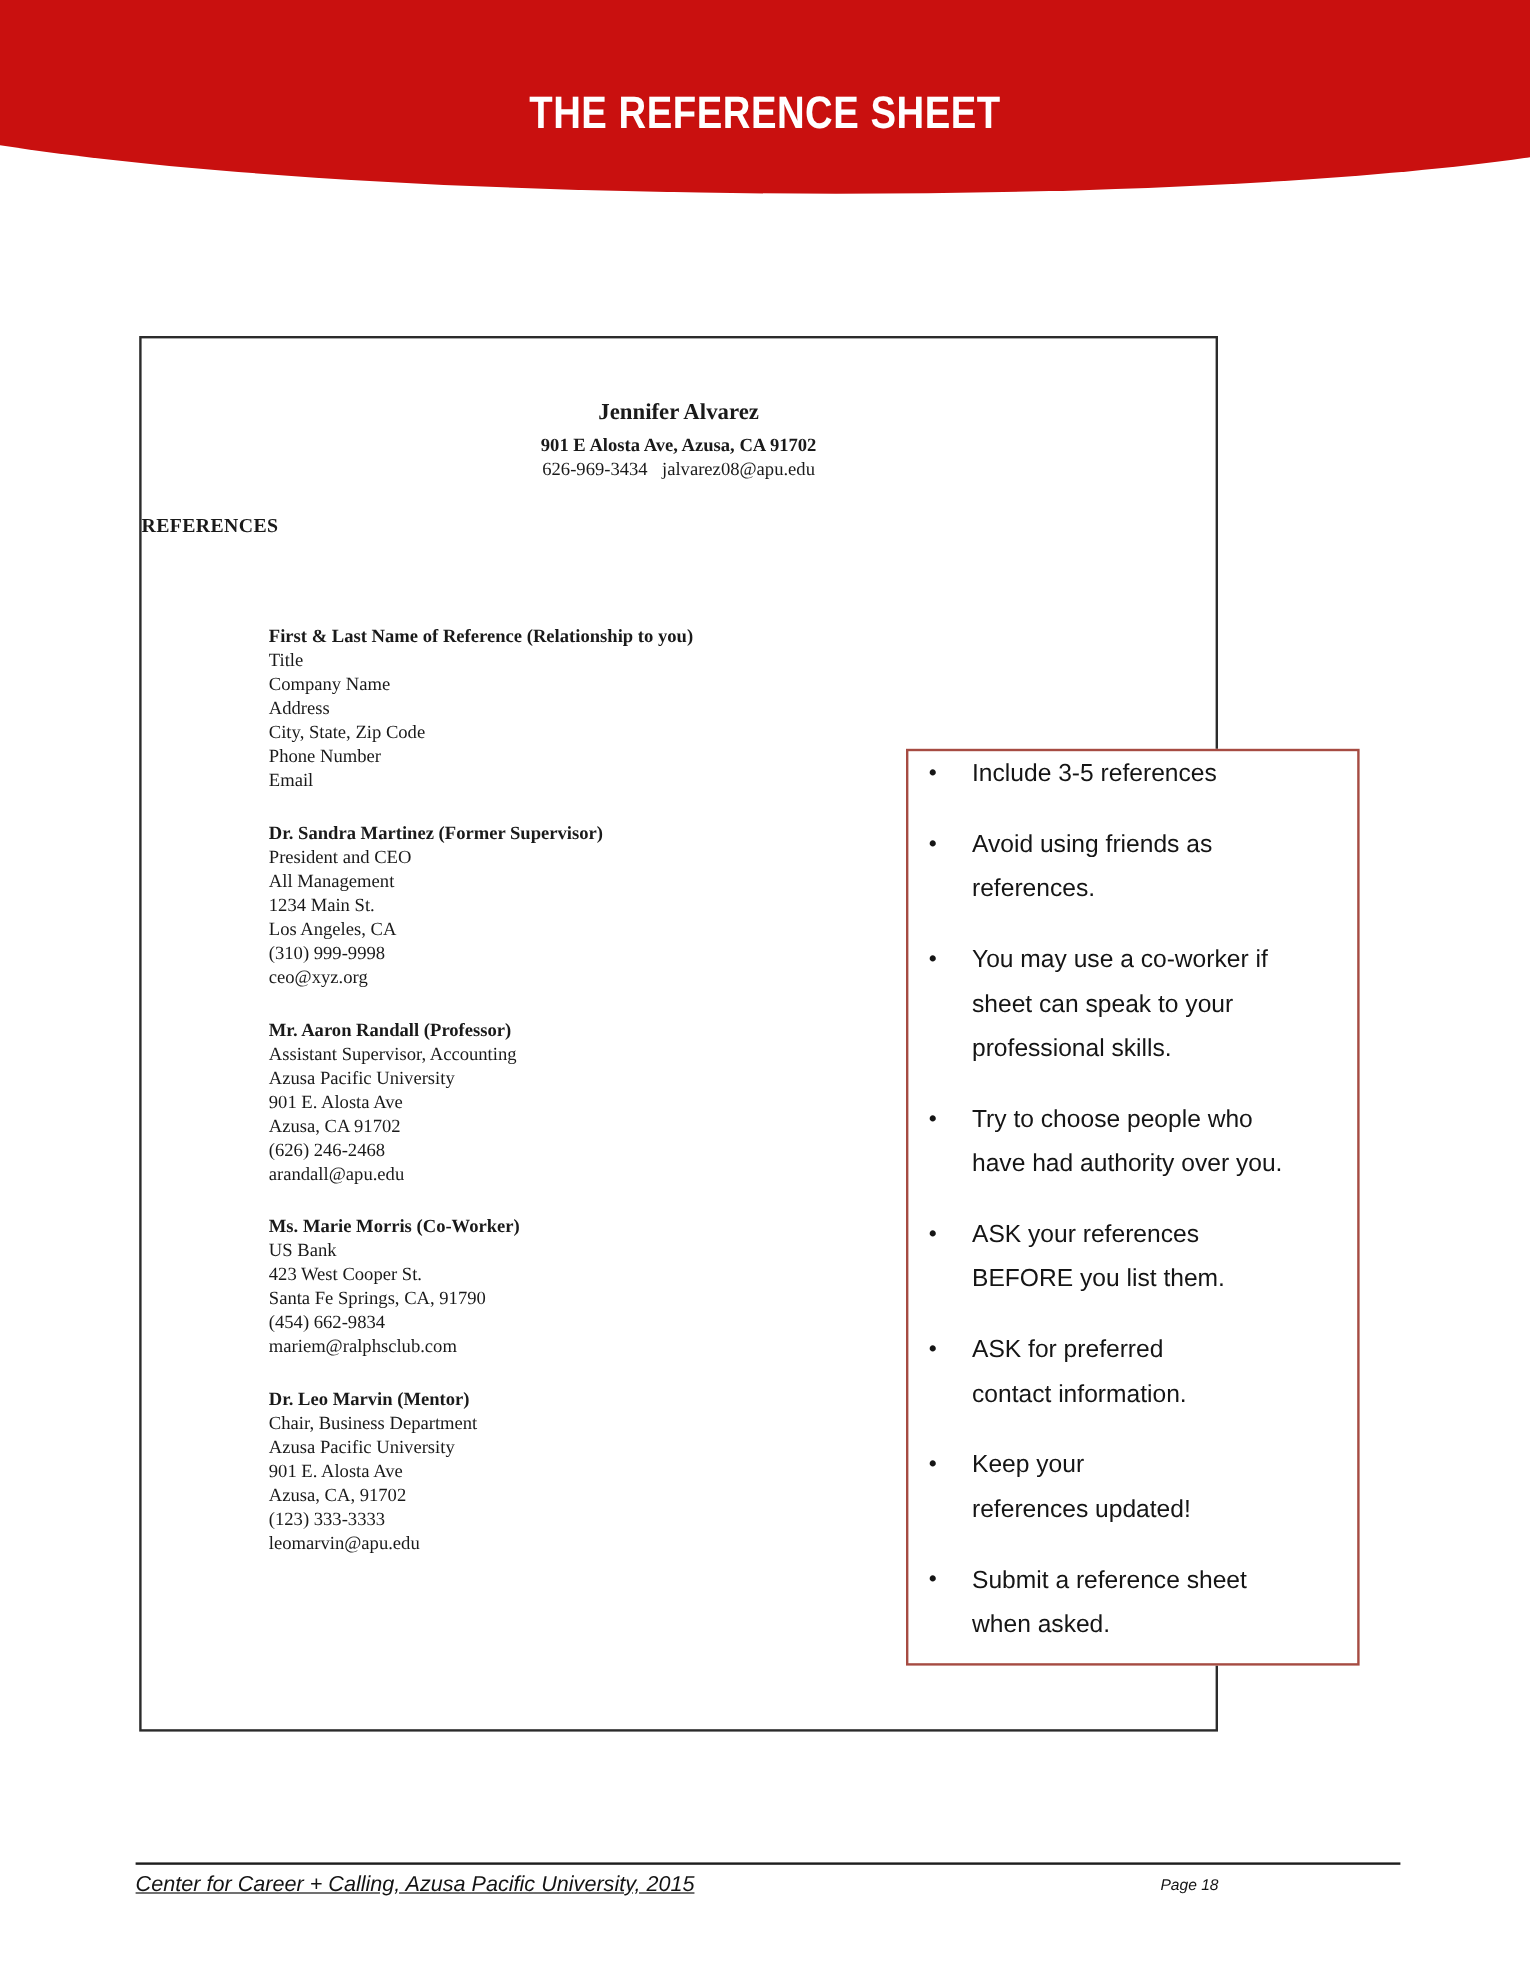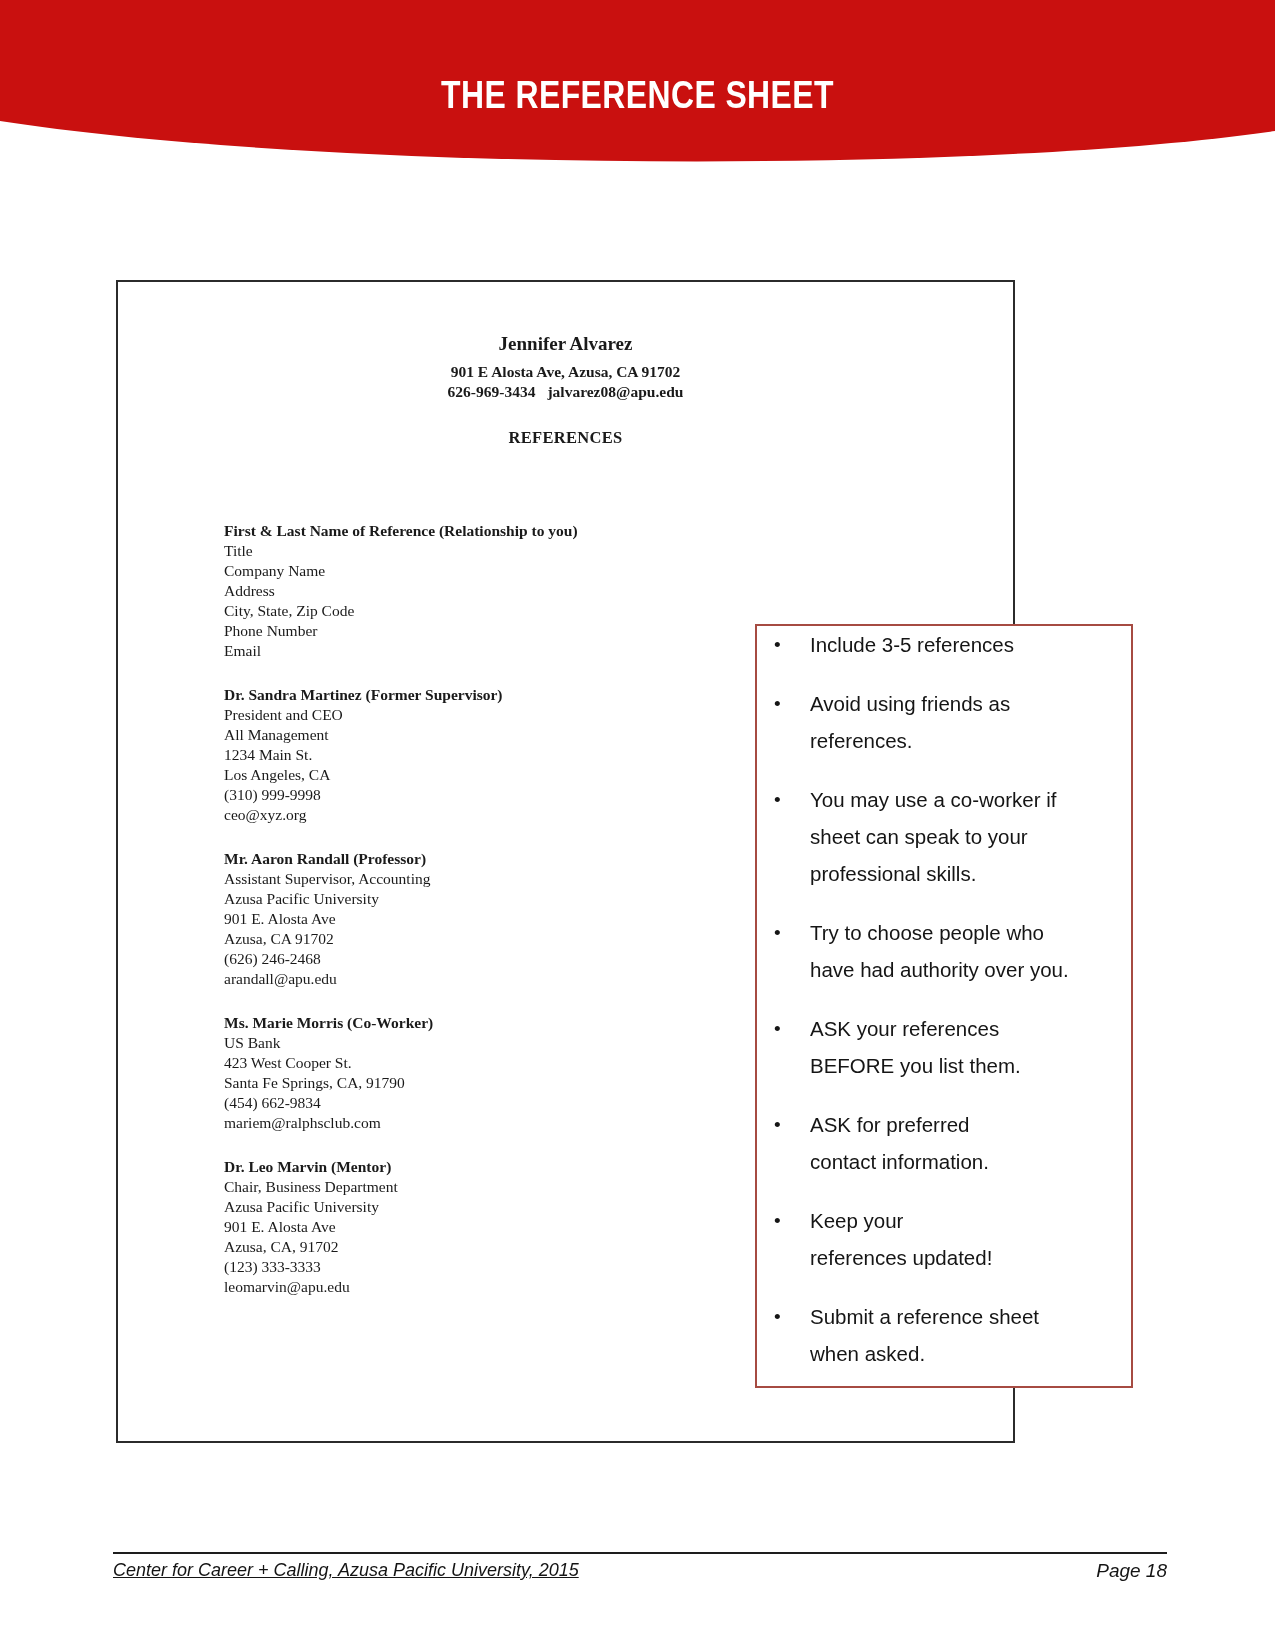--- a/index.html
+++ b/index.html
@@ -46,25 +46,25 @@
     font-size:19px;line-height:28px;font-weight:700;
   }
   .doc-addr{
     position:absolute;top:80px;left:0;right:0;
     text-align:center;
     font-size:15.5px;line-height:20px;font-weight:700;
   }
   .doc-contact{
     position:absolute;top:100px;left:0;right:0;
     display:flex;justify-content:center;gap:12px;
-    font-size:15.5px;line-height:20px;font-weight:700;
+    font-size:15.5px;line-height:20px;font-weight:400;
   }
   .doc-heading{
     position:absolute;top:146px;left:0;right:0;
-    text-align:center;
+    text-align:left;
     font-size:16.5px;line-height:20px;font-weight:700;
     letter-spacing:0.3px;
   }
   .ref-blocks{
     position:absolute;top:215px;left:106px;right:30px;margin-top:24px;
   }
   .ref-block{margin:0 0 24px 0;}
   .ref-line{
     font-size:15.5px;line-height:20px;
     white-space:nowrap;
@@ -106,22 +106,22 @@
     position:absolute;
     left:113px;top:1559px;
     font-size:18px;line-height:22px;
     font-style:italic;
     color:#141414;
     text-decoration:underline;
   }
   .footer-right{
     position:absolute;
     left:967px;top:1560px;width:200px;
-    text-align:right;
-    font-size:19px;line-height:21px;
+    text-align:left;
+    font-size:13px;line-height:21px;
     font-style:italic;
     color:#141414;
   }
 </style>
 </head>
 <body>
 
 <div class="page">
 
   <svg class="banner" width="1275" height="180" viewBox="0 0 1275 180" aria-hidden="true">

